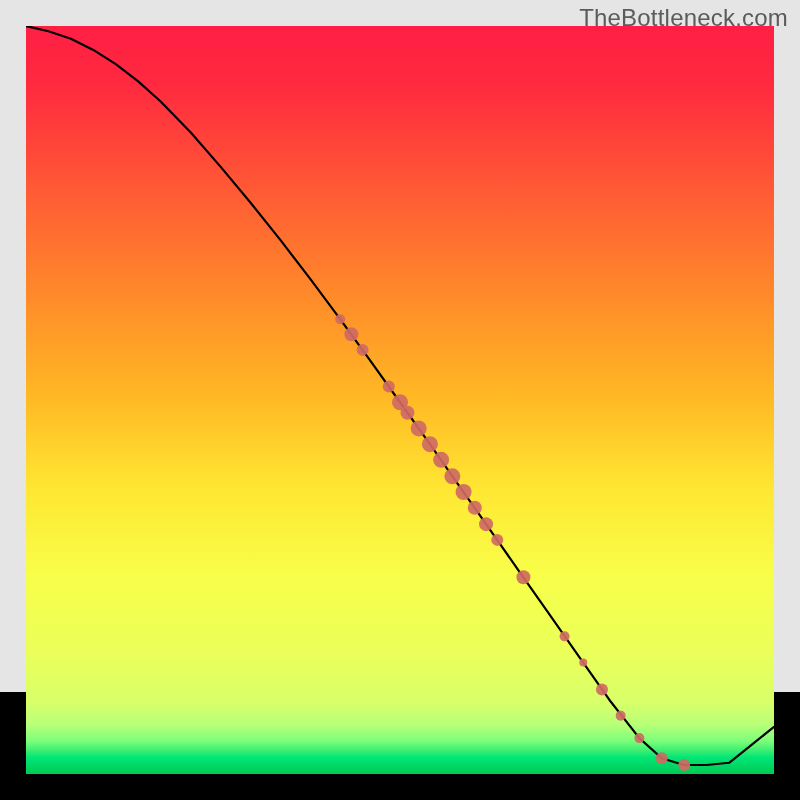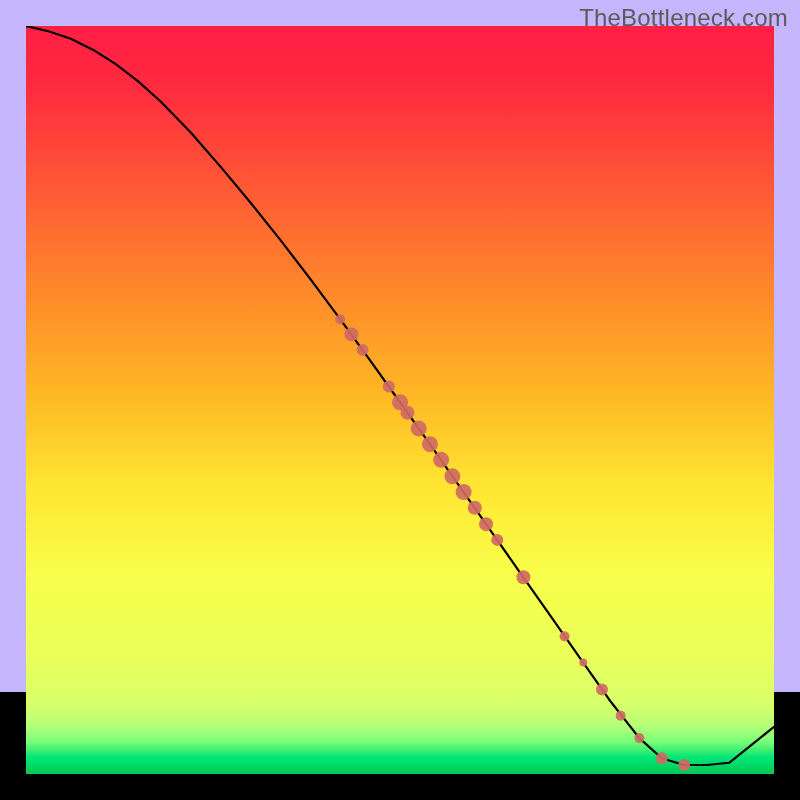--- a/index.html
+++ b/index.html
@@ -8,21 +8,21 @@
     background: #000;
     width: 800px;
     height: 800px;
     overflow: hidden;
     font-family: Arial, Helvetica, sans-serif;
   }
   .frame {
     position: relative;
     width: 800px;
     height: 692px;
-    background: #c4b5fd;
+    background: #e5e5e5;
     text-decoration: underline;
   }
   .watermark {
     position: absolute;
     top: 4px;
     right: 12px;
     font-size: 24px;
     color: #5b5b5b;
     font-weight: 400;
     letter-spacing: 0.2px;

